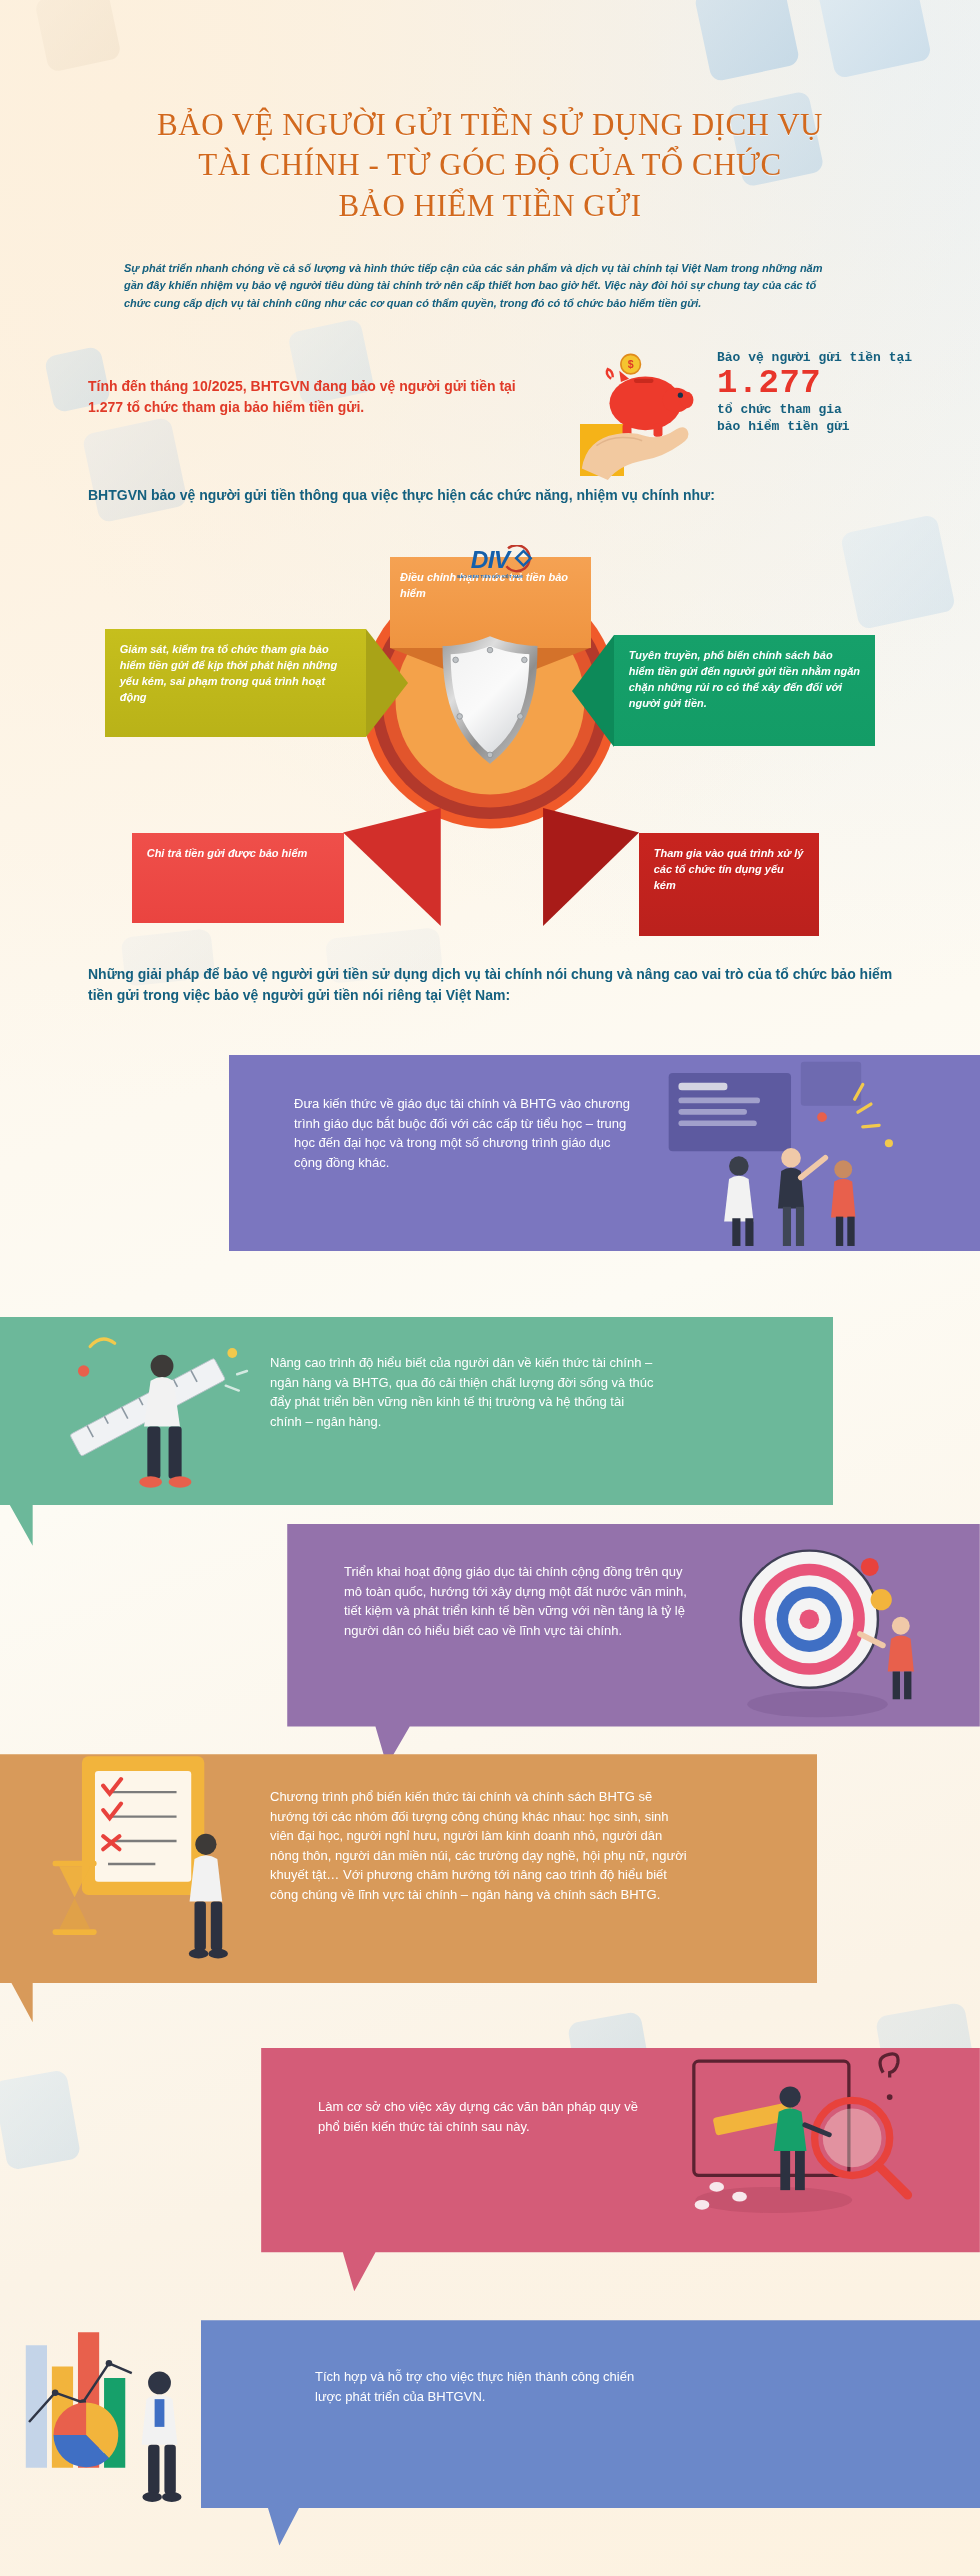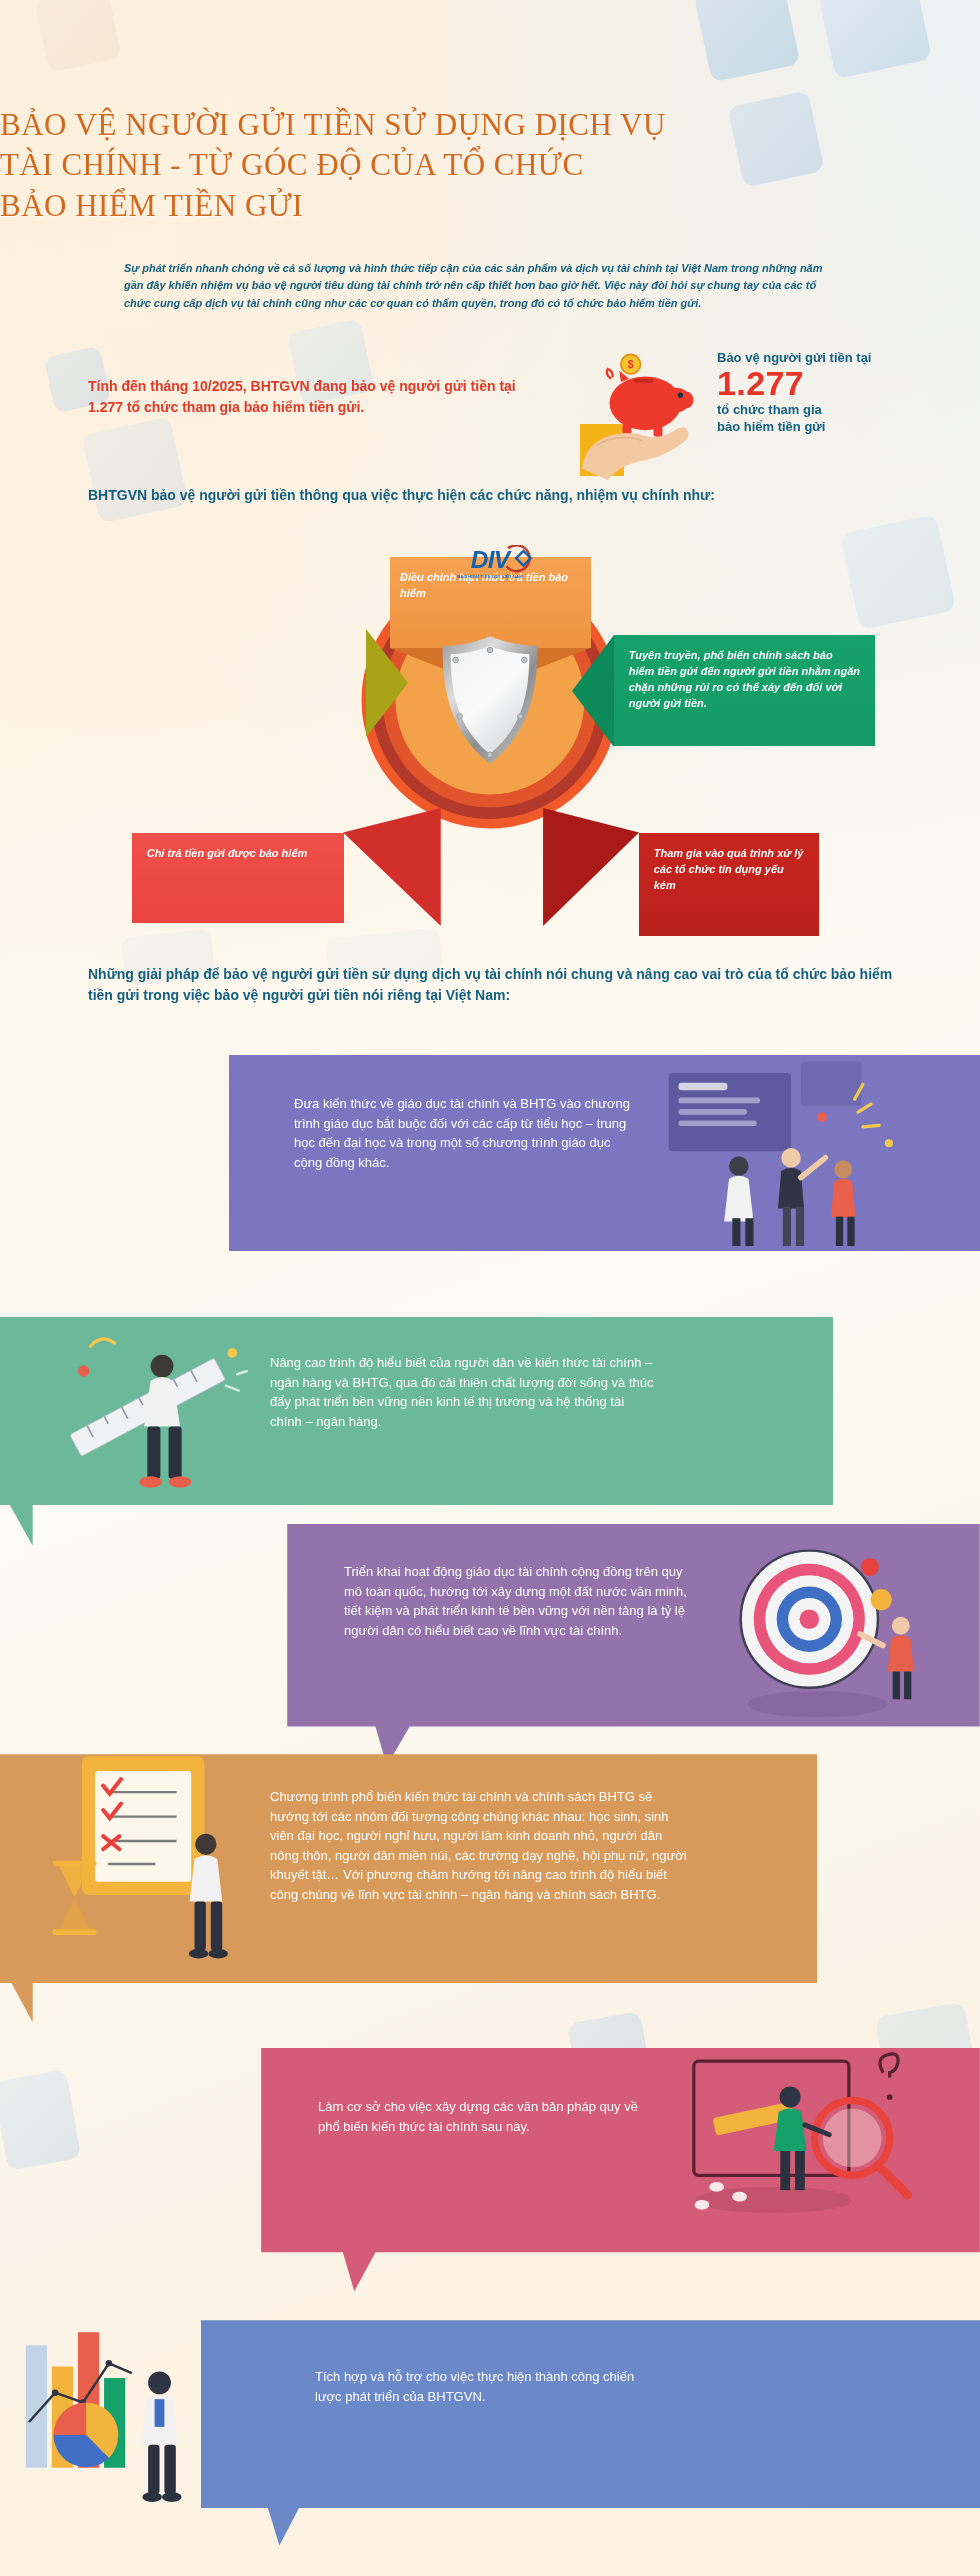--- a/index.html
+++ b/index.html
@@ -17,21 +17,21 @@
   }
   
   .sq { position:absolute; border-radius:11.4px; opacity:.75; }
   .sq.blue  { background:linear-gradient(145deg,#cfe0ec,#b9d2e4); }
   .sq.blue2 { background:linear-gradient(145deg,#dbe9f2,#c2d8e8); }
   .sq.cream { background:linear-gradient(145deg,#f6e8d4,#eedec7); }
   .sq.grey  { background:linear-gradient(145deg,#e3e8ec,#cfd8de); }
 
   
   .title {
-    position:absolute; left:0; right:0; top:105px; 
+    position:absolute; left:0; right:0; top:105px; text-align:center;
     font-family:"Liberation Serif", serif;
     color:#d2691e; font-size:31px; line-height:1.30; letter-spacing:0.5px;
     text-shadow:0 0.8px 0 rgba(255,255,255,.6);
   }
   .title span { display:block; }
 
   
   .intro {
     position:absolute; left:88px; width:702px; top:260px;
     color:#14607f; font-size:11px; line-height:1.58;
@@ -42,21 +42,21 @@
     color:#e03a28; font-size:14px; line-height:1.52; font-weight:bold;
   }
   .lead-q {
     position:absolute; left:88px; width:800px; top:485px;
     color:#14607f; font-size:14px; line-height:1.5; font-weight:bold;
   }
 
   
   .piggy-wrap { position:absolute; left:572px; top:346px; width:384px; height:139px; }
   .piggy-txt { position:absolute; left:145px; top:3.3px; width:237px; color:#14607f;
-               font-size:13px; line-height:1.32; font-weight:bold; }
+               font-size:13px; line-height:1.32; font-weight:bold;font-family:Liberation Mono, monospace; }
   .piggy-big { color:#e8352a; font-size:34px; line-height:1.05; font-weight:bold; letter-spacing:0.4px; }
   .piggy-sub { color:#14607f; font-size:13px; line-height:1.3; font-weight:bold; }
   .yellow-card { position:absolute; left:8.2px; top:78px; width:44px; height:52px; background:#f5b318; }
 
   
   .diagram { position:absolute; left:0; top:506px; width:980px; height:425px; }
   .ring {
     position:absolute; left:50%; top:194px; transform:translate(-50%,-50%);
     width:189px; height:189px; border-radius:50%;
     background:#f4a24a;
@@ -181,20 +181,23 @@
         <path d="M6 4 a16 16 0 1 1 -2 22" fill="none" stroke="#c0392b" stroke-width="3"></path>
         <path d="M16 16 l9 -9 l9 9 l-9 9 Z" fill="none" stroke="#1560ab" stroke-width="3"></path>
       </svg>
     </div>
 
     <div class="fbox top" style="left:390px;top:51px;width:201px;height:91px;padding-left:10px;">
       <span>Điều chỉnh hạn mức trả tiền bảo hiểm</span>
     </div>
     <div class="tip" style="left:390px;top:142px;border-left:100px solid transparent;border-right:100px solid transparent;border-top:39px solid #d4722a;"></div>
 
+    <div class="fbox left1" style="left:105px;top:123px;width:261px;height:108px;">
+      <span>Giám sát, kiểm tra tổ chức tham gia bảo hiểm tiền gửi để kịp thời phát hiện những yếu kém, sai phạm trong quá trình hoạt động</span>
+    </div>
     <div class="tip" style="left:366px;top:123px;border-top:54px solid transparent;border-bottom:54px solid transparent;border-left:42px solid #a9a317;"></div>
 
     <div class="fbox right1" style="left:614px;top:129px;width:261px;height:111px;">
       <span>Tuyên truyền, phổ biến chính sách bảo hiểm tiền gửi đến người gửi tiền nhằm ngăn chặn những rủi ro có thể xảy đến đối với người gửi tiền.</span>
     </div>
     <div class="tip" style="left:572px;top:129px;border-top:56px solid transparent;border-bottom:56px solid transparent;border-right:42px solid #0d8a59;"></div>
 
     <div class="fbox left2" style="left:132px;top:327px;width:212px;height:90px;">
       <span>Chi trả tiền gửi được bảo hiểm</span>
     </div>

